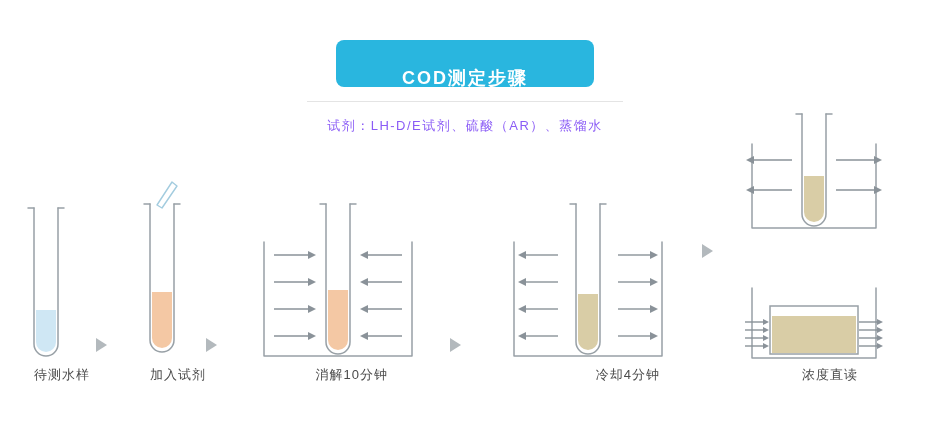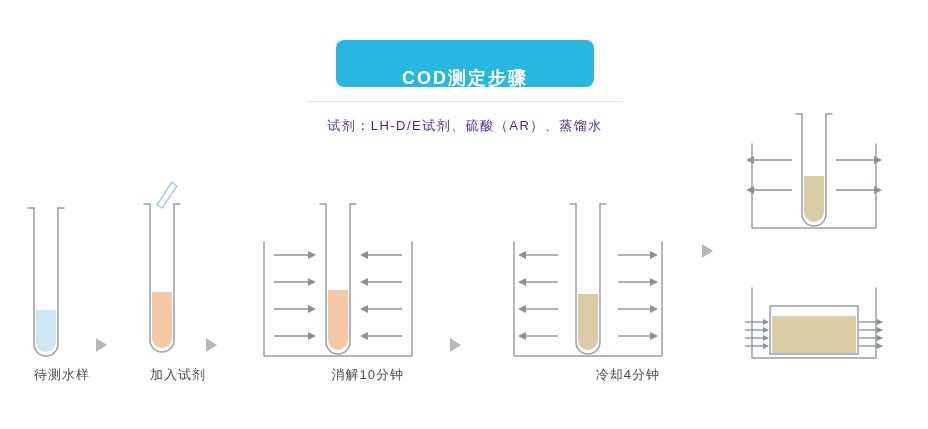--- a/index.html
+++ b/index.html
@@ -8,21 +8,21 @@
     font-family:"Liberation Sans","DejaVu Sans",sans-serif;
   }
   .banner{
     position:absolute;left:336px;top:40px;width:258px;height:47px;
     border-radius:8px;display:flex;align-items:center;justify-content:center;
   }
   .banner span{color:#ffffff;font-size:18px;font-weight:bold;letter-spacing:2px;margin-top:29px;}
   .divider{position:absolute;left:307px;top:101px;width:316px;height:1px;background:#e4e4e4;}
   .note{
     position:absolute;left:270px;top:117px;width:390px;text-align:center;
-    font-size:13px;color:#4c1d95;letter-spacing:1.5px;
+    font-size:13px;color:#8b5cf6;letter-spacing:1.5px;
   }
   .gfx{position:absolute;}
   .step-label{
     position:absolute;top:366px;font-size:13px;color:#4a4a4a;
     letter-spacing:1px;text-align:right;
   }
   .tri{
     position:absolute;width:0;height:0;
     border-top:7px solid transparent;border-bottom:7px solid transparent;
     border-left:11px solid #b3b9bd;
@@ -162,16 +162,17 @@
         <polygon class="ah" points="133,45 139,48 133,51"></polygon>
       <line class="al" x1="115" y1="56" x2="133" y2="56"></line>
         <polygon class="ah" points="133,53 139,56 133,59"></polygon>
       <line class="al" x1="115" y1="64" x2="133" y2="64"></line>
         <polygon class="ah" points="133,61 139,64 133,67"></polygon>
     </g>
   </svg>
 
   <div class="step-label" style="left:0px;width:90px">待测水样</div>
   <div class="step-label" style="left:116px;width:90px">加入试剂</div>
-  <div class="step-label" style="left:304px;width:100px">消解10分钟</div>
+  <div class="step-label" style="left:288px;width:100px">消解10分钟</div>
   <div class="step-label" style="left:560px;width:100px">冷却4分钟</div>
+  <div class="step-label" style="left:766px;width:92px">浓度直读</div>
 
 </div>
 
 </body></html>

